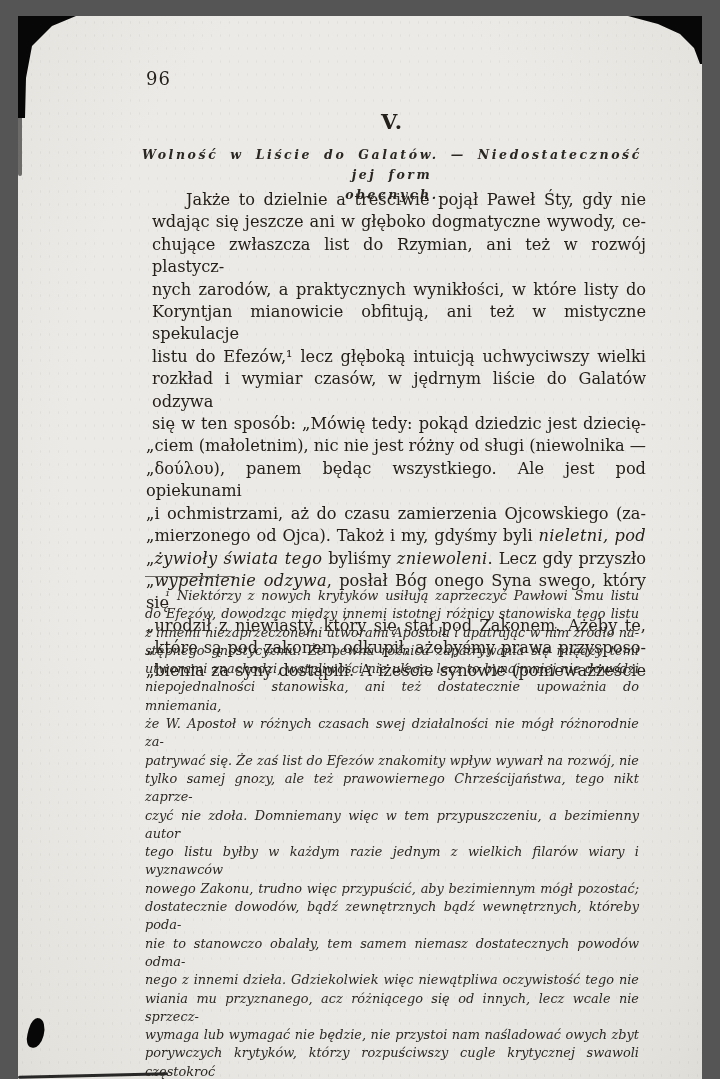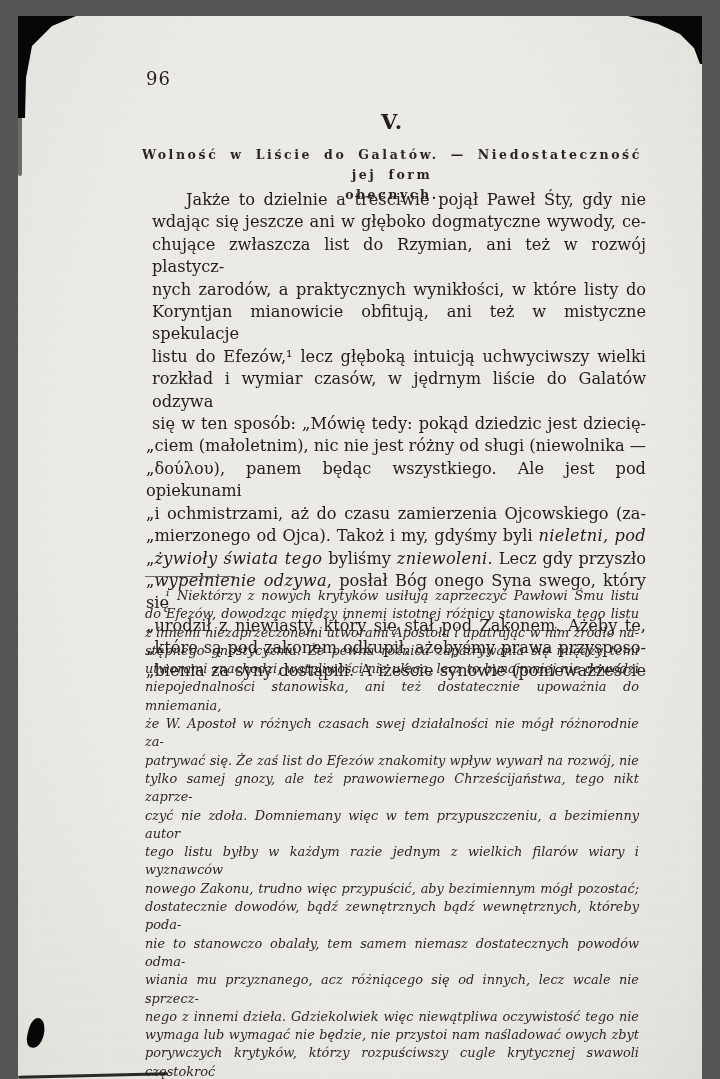--- a/index.html
+++ b/index.html
@@ -78,20 +78,21 @@
   .subtitle {
     position: absolute;
     left: -6px; top: 129px; width: 506px;
     text-align: center;
     font-size: 12.5px;
     font-weight: bold;
     letter-spacing: 2.6px;
     word-spacing: 5px;
     line-height: 20px;
     color: #2a2723;
+    font-style: italic;
   }
   .body-text {
     position: absolute;
     left: 7px; top: 173px; width: 494px;
     font-size: 16.2px;
     line-height: 22.4px;
     color: #242019;
   }
   .body-text .line { text-align: justify; text-align-last: justify; white-space: normal; }
   .body-text .line.indent { padding-left: 34px; }
@@ -168,19 +169,19 @@
         <div class="line">utworami znachodzi, wątpliwości nie ulega, lecz to bynajmniej nie dowodzi</div>
         <div class="line">niepojednalności stanowiska, ani też dostatecznie upoważnia do mniemania,</div>
         <div class="line">że W. Apostoł w różnych czasach swej działalności nie mógł różnorodnie za-</div>
         <div class="line">patrywać się.  Że zaś list do Efezów znakomity wpływ wywarł na rozwój, nie</div>
         <div class="line">tylko samej gnozy, ale też prawowiernego Chrześcijaństwa, tego nikt zaprze-</div>
         <div class="line">czyć nie zdoła.  Domniemany więc w tem przypuszczeniu, a bezimienny autor</div>
         <div class="line">tego listu byłby w każdym razie jednym z wielkich filarów wiary i wyznawców</div>
         <div class="line">nowego Zakonu, trudno więc przypuścić, aby bezimiennym mógł pozostać;</div>
         <div class="line">dostatecznie dowodów, bądź zewnętrznych bądź wewnętrznych, któreby poda-</div>
         <div class="line">nie to stanowczo obalały, tem samem niemasz dostatecznych powodów odma-</div>
+        <div class="line">nego z innemi dzieła.  Gdziekolwiek więc niewątpliwa oczywistość tego nie</div>
         <div class="line">wiania mu przyznanego, acz różniącego się od innych, lecz wcale nie sprzecz-</div>
-        <div class="line">nego z innemi dzieła.  Gdziekolwiek więc niewątpliwa oczywistość tego nie</div>
         <div class="line">wymaga lub wymagać nie będzie, nie przystoi nam naśladować owych zbyt</div>
         <div class="line">porywczych krytyków, którzy rozpuściwszy cugle krytycznej swawoli częstokroć</div>
       </div>
   </div>
 </div>
 
 </body></html>

